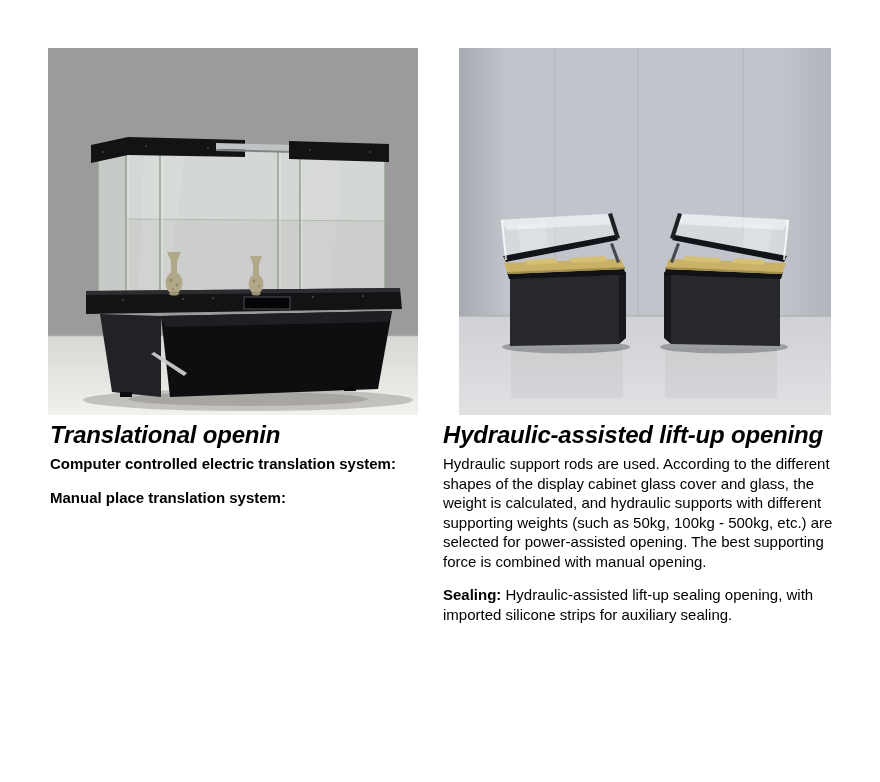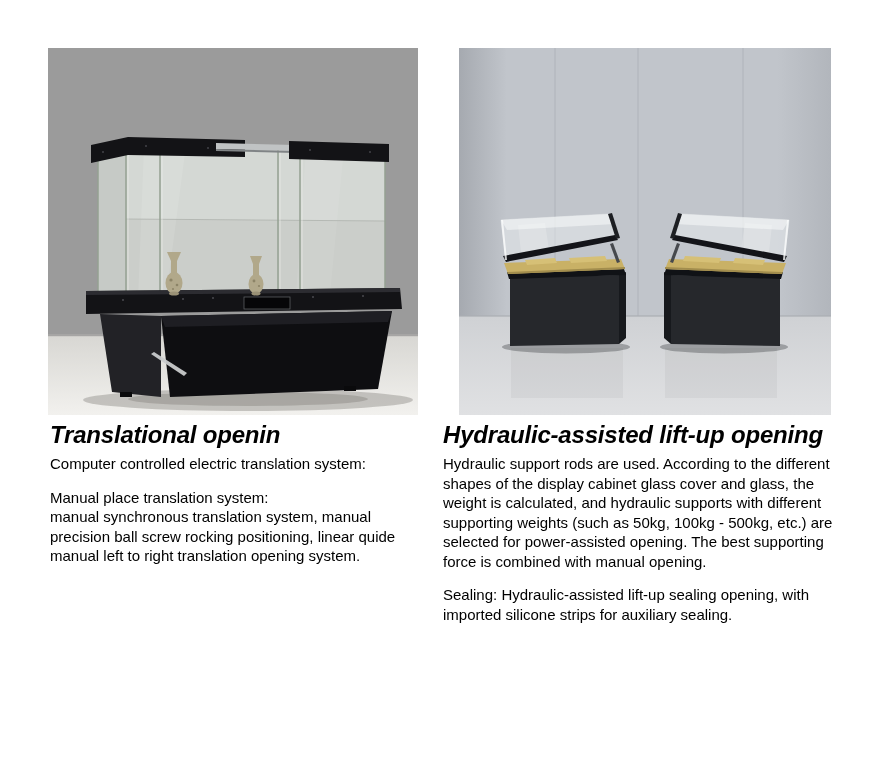--- a/index.html
+++ b/index.html
@@ -20,21 +20,21 @@
 
   .heading {
     margin:0 0 5px 0;
     font-size:24px; line-height:29px;
     font-style:italic; font-weight:bold;
     letter-spacing:-0.2px;
     white-space:nowrap;
   }
   .para { margin:0; font-size:15px; line-height:19.5px; }
   .para + .para { margin-top:14px; }
-  .lbl { font-weight:normal; }
+  .lbl { font-weight:bold; }
   .lbl-block { display:block; }
 </style>
 </head>
 <body>
 
 <div class="figure" id="fig-left">
   <svg viewBox="0 0 370 367" preserveAspectRatio="none">
     <defs>
       <linearGradient id="lfloor" x1="0" y1="0" x2="0" y2="1">
         <stop offset="0" stop-color="#d8d7d3"></stop>
@@ -182,21 +182,20 @@
   </svg>
 </div>
 
 <div class="textcol" id="col-left">
   <h2 class="heading">Translational openin</h2>
   <p class="para">
     <b class="lbl lbl-block">Computer controlled electric translation system:</b>
   </p>
   <p class="para">
     <b class="lbl lbl-block">Manual place translation system:</b>
-    <span>manual synchronous translation system, manual precision ball screw rocking positioning, linear quide manual left to right translation opening system.</span>
   </p>
 </div>
 
 <div class="textcol" id="col-right">
   <h2 class="heading">Hydraulic-assisted lift-up opening</h2>
   <p class="para">
     <b class="lbl"></b>
     <span>Hydraulic support rods are used. According to the different shapes of the display cabinet glass cover and glass, the weight is calculated, and hydraulic supports with different supporting weights (such as 50kg, 100kg - 500kg, etc.) are selected for power-assisted opening. The best supporting force is combined with manual opening.</span>
   </p>
   <p class="para">

